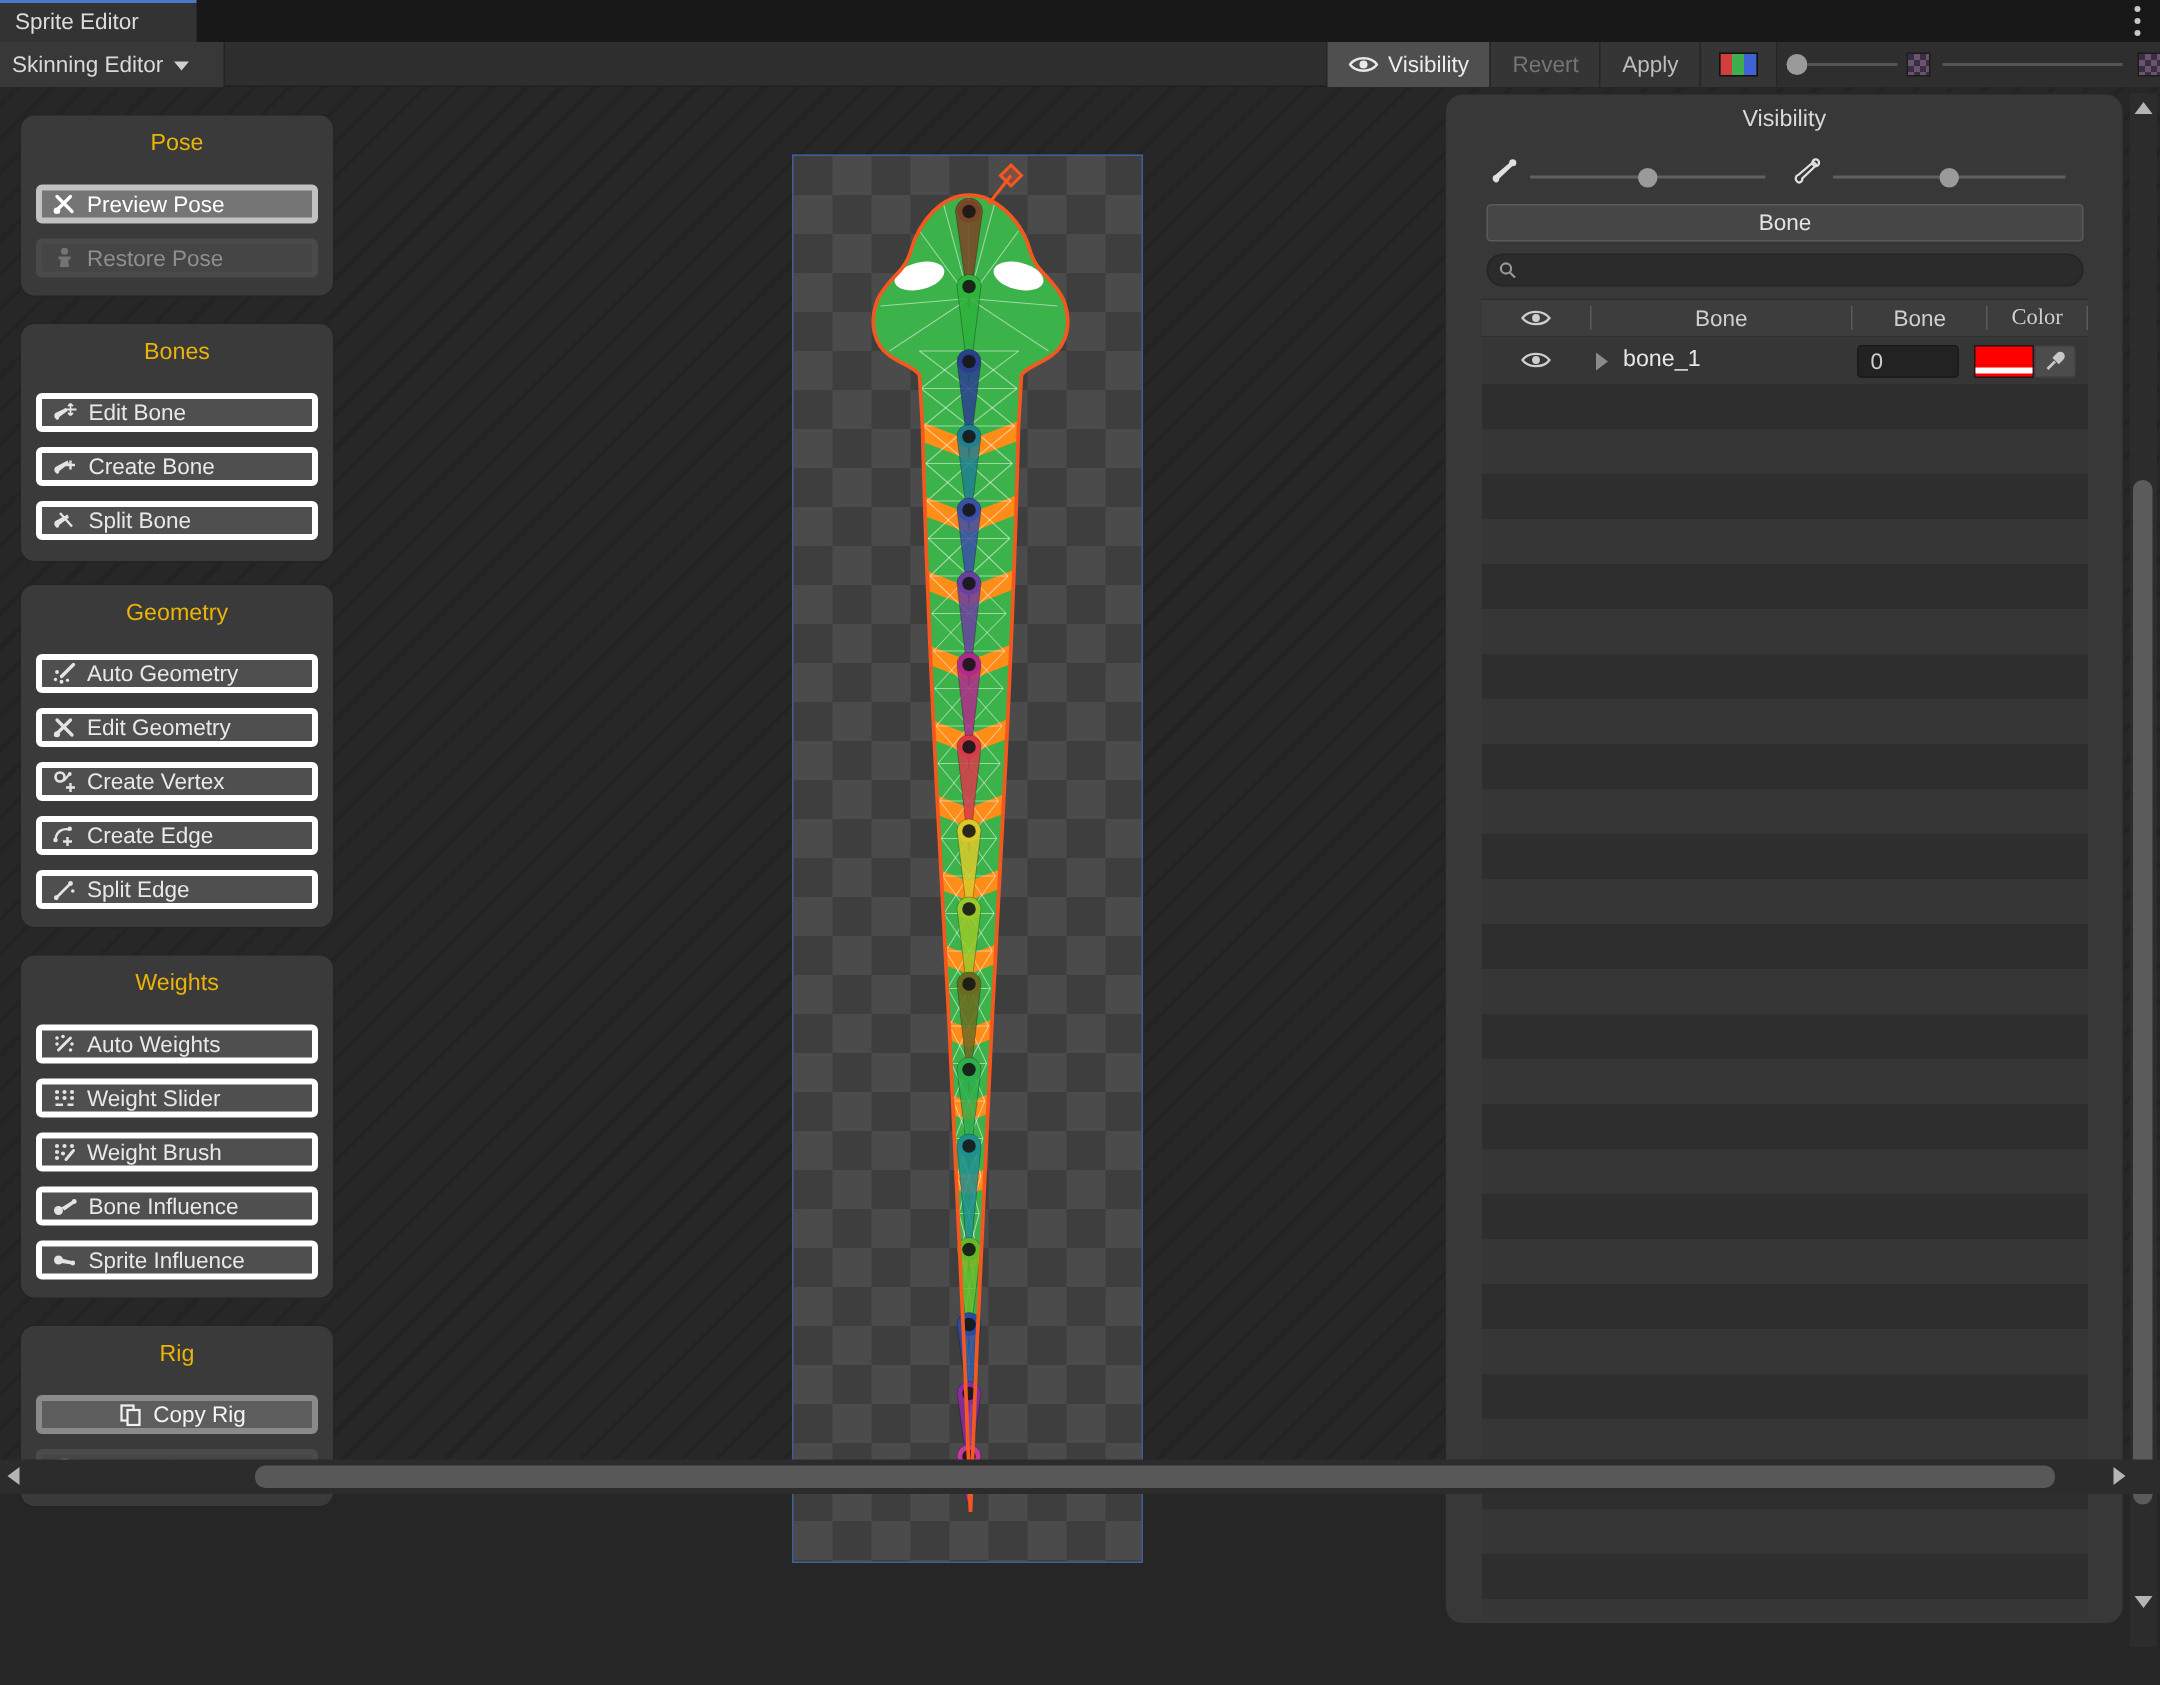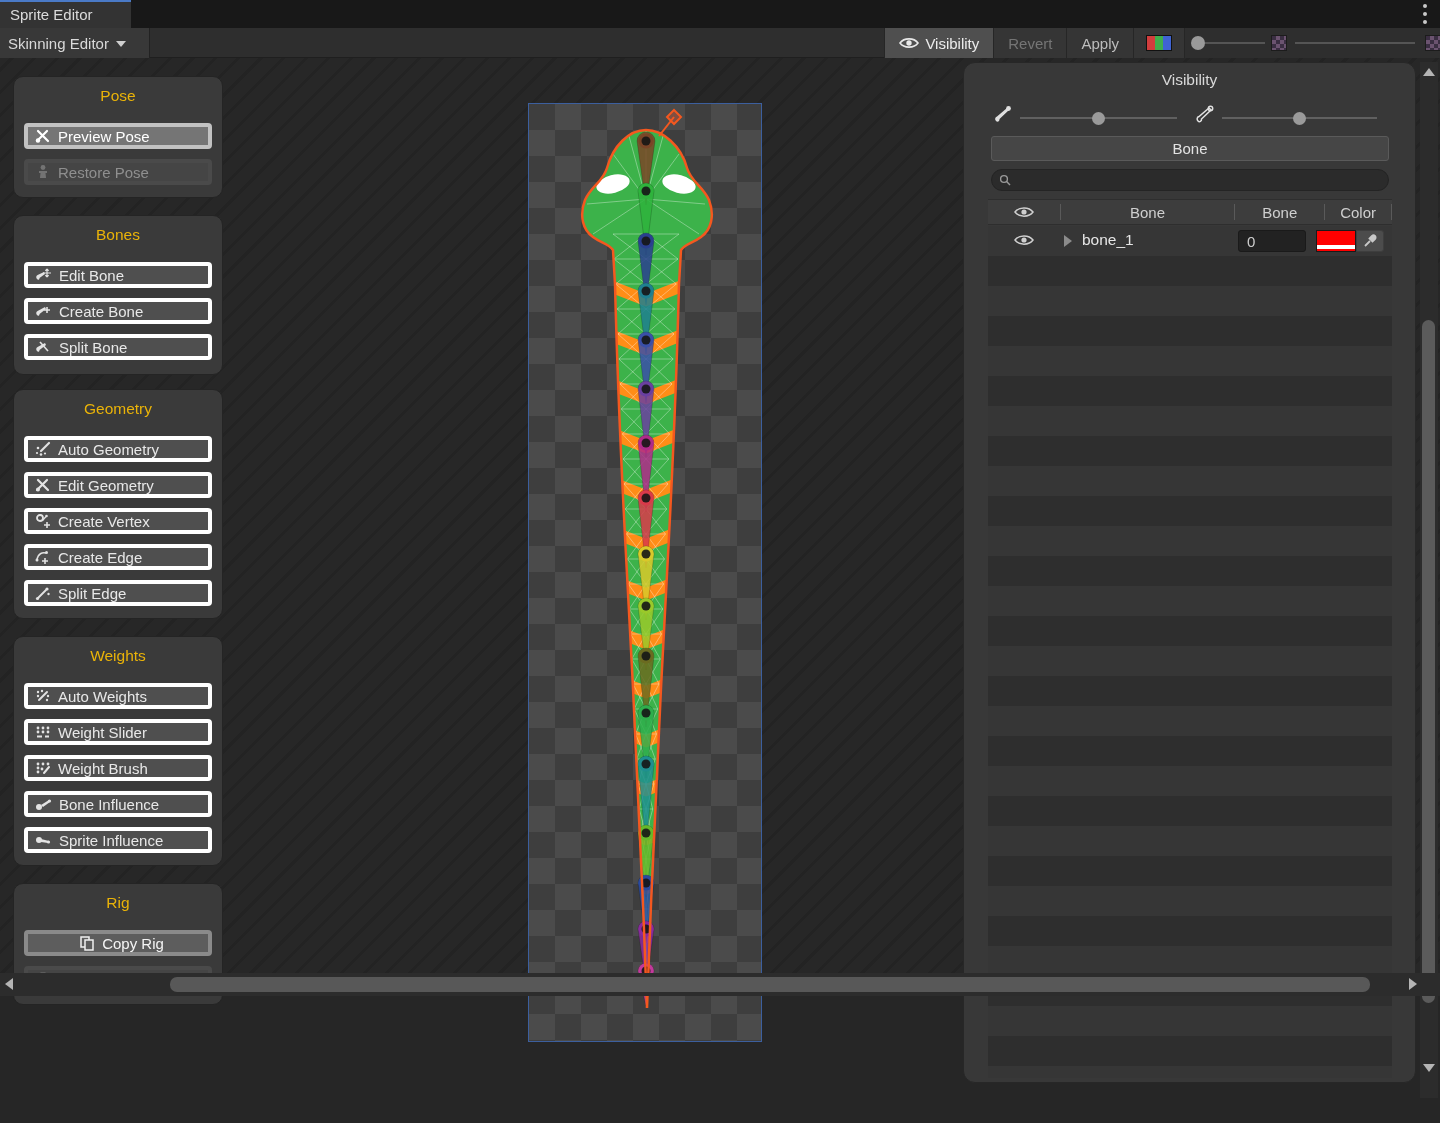--- a/index.html
+++ b/index.html
@@ -617,21 +617,21 @@
         <svg width="20" height="12" viewBox="0 0 20 12">
           <path d="M1,6 C5,0.5 15,0.5 19,6 C15,11.5 5,11.5 1,6 Z" fill="none" stroke="#cfcfcf" stroke-width="1.5"></path>
           <circle cx="10" cy="6" r="2.6" fill="#cfcfcf"></circle>
         </svg>
       </div>
       <div class="vh-sep"></div>
       <div class="vh-cell" style="width:182px;">Bone</div>
       <div class="vh-sep"></div>
       <div class="vh-cell" style="width:93px;">Bone</div>
       <div class="vh-sep"></div>
-      <div class="vh-cell" style="width:69px;">Color</div>
+      <div class="vh-cell" style="width:69px;font-family:Liberation Serif, serif;">Color</div>
       <div class="vh-sep"></div>
     </div>
 
     <div class="vis-row">
       <svg class="eye" width="20" height="12" viewBox="0 0 20 12">
         <path d="M1,6 C5,0.5 15,0.5 19,6 C15,11.5 5,11.5 1,6 Z" fill="none" stroke="#cfcfcf" stroke-width="1.5"></path>
         <circle cx="10" cy="6" r="2.6" fill="#cfcfcf"></circle>
       </svg>
       <div class="expander"></div>
       <div class="bone-name">bone_1</div>

